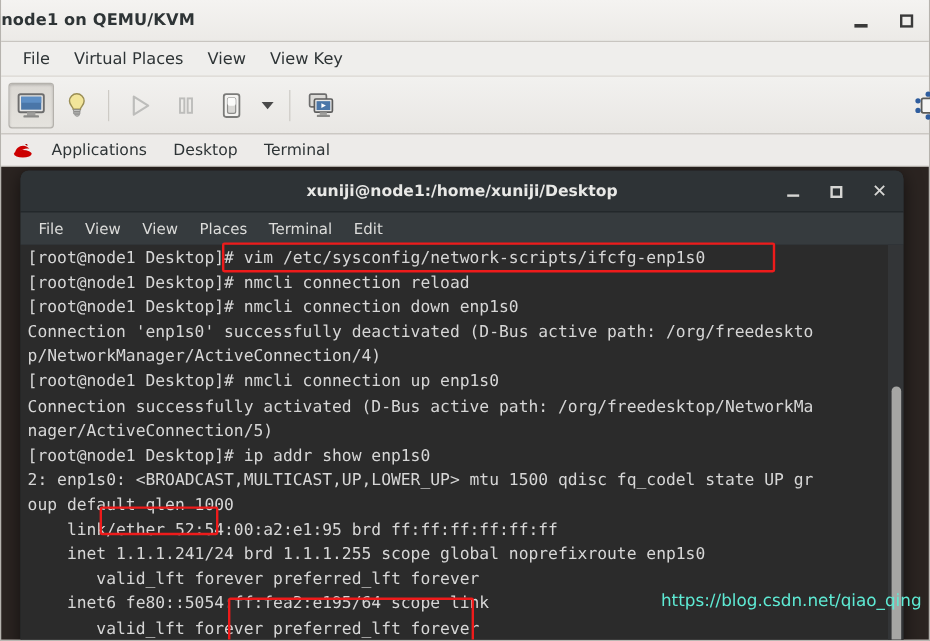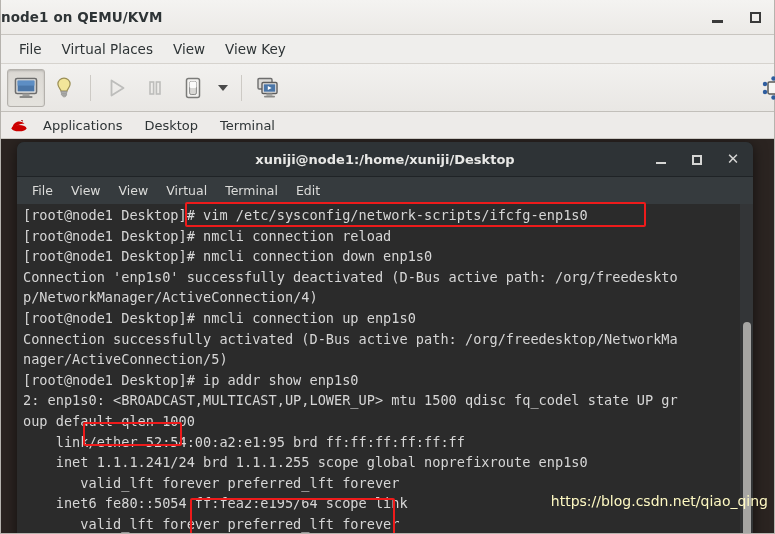--- a/index.html
+++ b/index.html
@@ -246,21 +246,21 @@
     z-index: 30;
   }
 
   
   #watermark {
     position: absolute;
     right: 6px;
     bottom: 24px;
     font-family: "DejaVu Sans", sans-serif;
     font-size: 14px;
-    color: #fef9c3;
+    color: #5eead4;
     z-index: 25;
     white-space: nowrap;
   }
 </style>
 </head>
 <body>
 
 <div id="vm-window">
 
   <div id="vm-titlebar">
@@ -381,21 +381,21 @@
           <div class="term-winbtn">
             <span class="t-close">✕</span>
           </div>
         </div>
       </div>
 
       <div id="term-menubar">
         <div class="tm-item">File</div>
         <div class="tm-item">View</div>
         <div class="tm-item">View</div>
-        <div class="tm-item">Virtual</div>
+        <div class="tm-item">Places</div>
         <div class="tm-item">Terminal</div>
         <div class="tm-item">Edit</div>
       </div>
 
       <div id="term-body">
         <div id="term-text"><div class="ln">[root@node1 Desktop]# vim /etc/sysconfig/network-scripts/ifcfg-enp1s0</div><div class="ln">[root@node1 Desktop]# nmcli connection reload</div><div class="ln">[root@node1 Desktop]# nmcli connection down enp1s0</div><div class="ln">Connection 'enp1s0' successfully deactivated (D-Bus active path: /org/freedeskto</div><div class="ln">p/NetworkManager/ActiveConnection/4)</div><div class="ln">[root@node1 Desktop]# nmcli connection up enp1s0</div><div class="ln">Connection successfully activated (D-Bus active path: /org/freedesktop/NetworkMa</div><div class="ln">nager/ActiveConnection/5)</div><div class="ln">[root@node1 Desktop]# ip addr show enp1s0</div><div class="ln">2: enp1s0: &lt;BROADCAST,MULTICAST,UP,LOWER_UP&gt; mtu 1500 qdisc fq_codel state UP gr</div><div class="ln">oup default qlen 1000</div><div class="ln">    link/ether 52:54:00:a2:e1:95 brd ff:ff:ff:ff:ff:ff</div><div class="ln">    inet 1.1.1.241/24 brd 1.1.1.255 scope global noprefixroute enp1s0</div><div class="ln">       valid_lft forever preferred_lft forever</div><div class="ln">    inet6 fe80::5054:ff:fea2:e195/64 scope link</div><div class="ln">       valid_lft forever preferred_lft forever</div></div>
 
         <div id="term-scroll-track">
           <div id="term-scroll-thumb"></div>
         </div>

